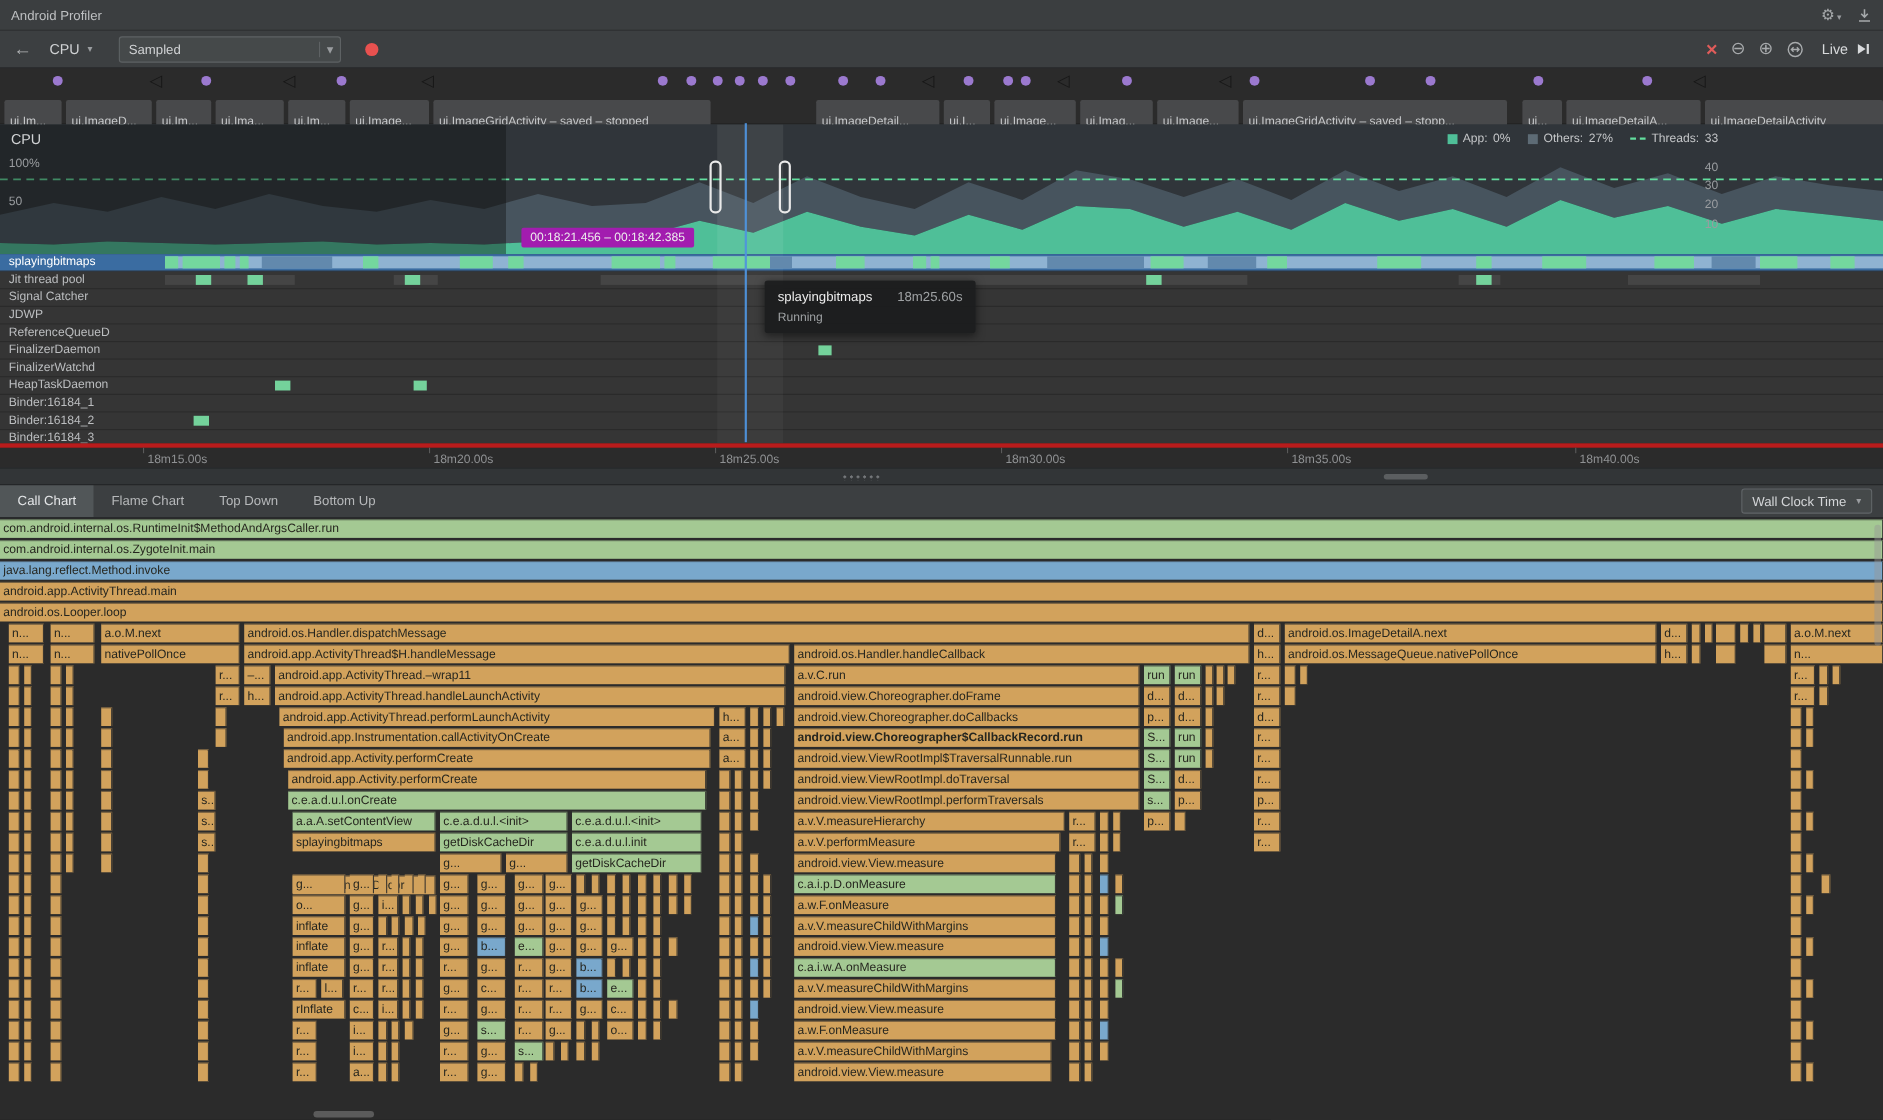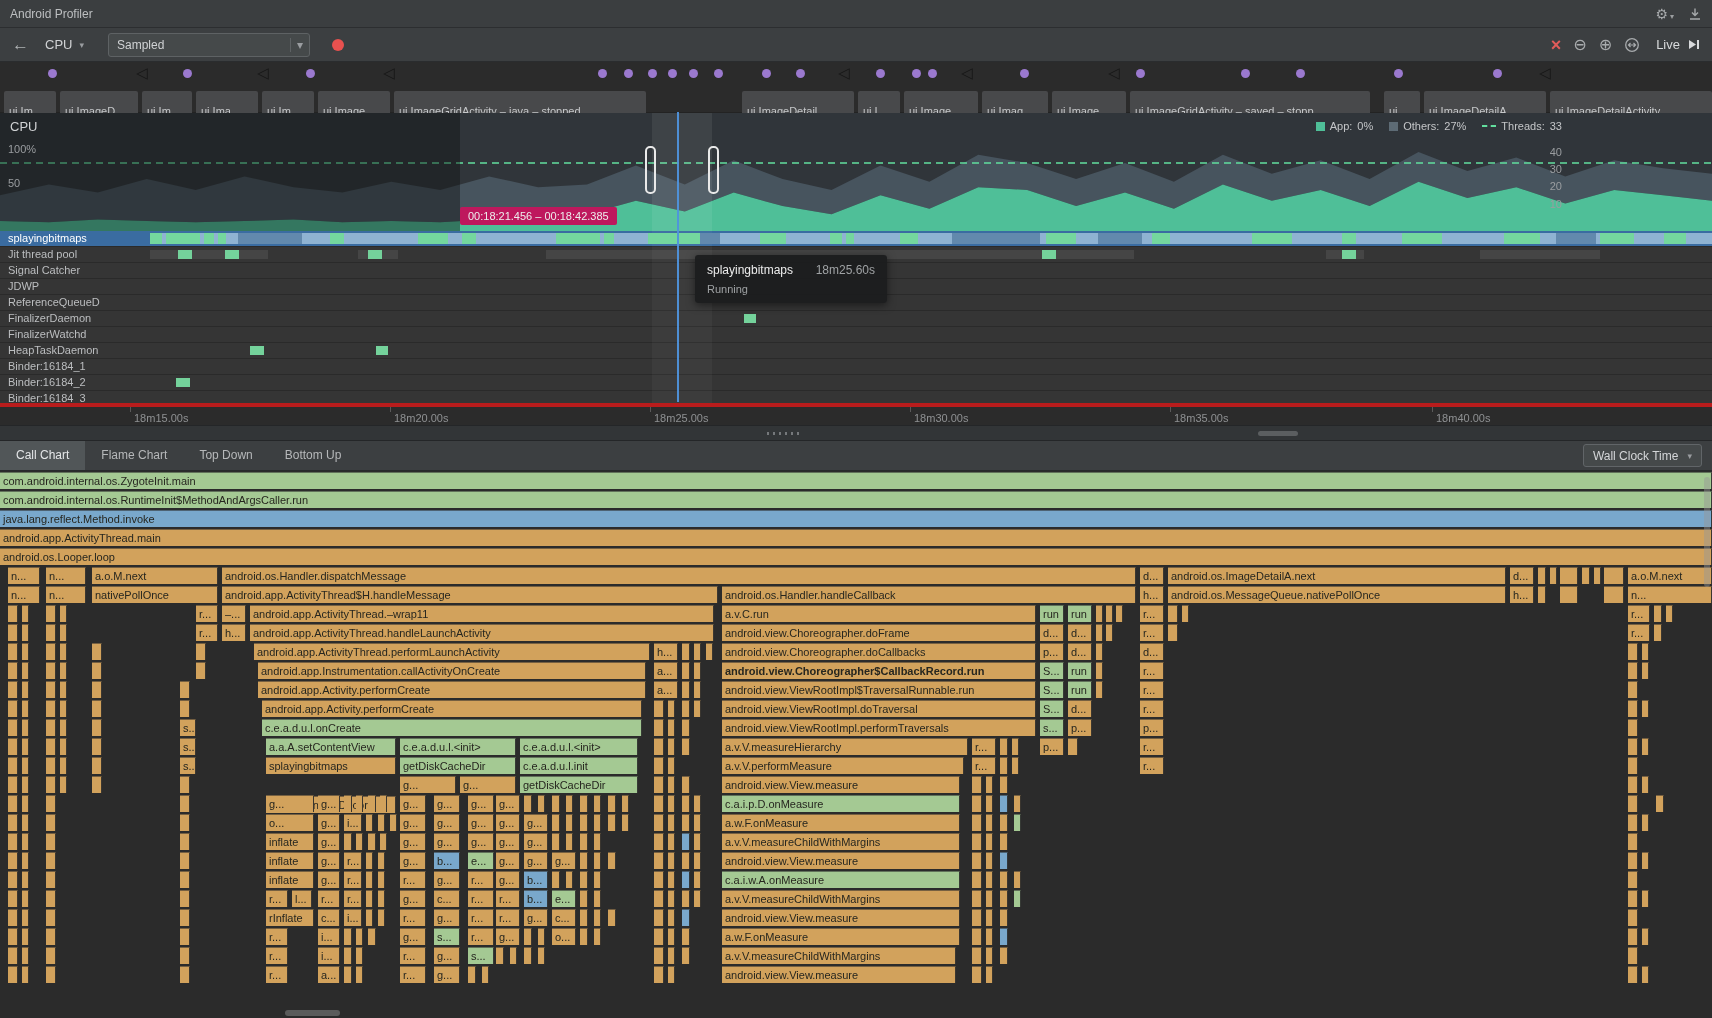--- a/index.html
+++ b/index.html
@@ -40,21 +40,21 @@
   .cpu{height:118px;position:relative;background:#30353a;overflow:hidden;}
   .cpu svg{position:absolute;left:0;top:0;}
   .cpu-title{position:absolute;left:10px;top:6px;color:#d0d2d4;font-size:13px;z-index:3;}
   .axl{position:absolute;left:8px;color:#9a9da0;font-size:11px;z-index:3;}
   .axr{position:absolute;right:150px;color:#9a9da0;font-size:11px;z-index:3;}
   .legend{position:absolute;top:7px;right:150px;display:flex;gap:16px;align-items:center;
           font-size:11px;color:#c4c6c8;z-index:3;}
   .lg-item{display:flex;gap:5px;align-items:center;}
   .sw{width:9px;height:9px;display:inline-block;}
   .sw.dash{width:14px;height:0;border-top:2px dashed #62de9e;}
-  .range-tip{position:absolute;left:460px;top:94px;background:#be185d;color:#ededed;font-size:11px;
+  .range-tip{position:absolute;left:474px;top:94px;background:#a21caf;color:#ededed;font-size:11px;
              padding:3px 8px;border-radius:2px;z-index:4;white-space:nowrap;}
 
   
   .threads{height:172px;position:relative;background:#2f2f2f;overflow:hidden;}
   .trow{position:relative;height:16px;background:#353535;border-bottom:1px solid #2a2a2a;box-sizing:border-box;}
   .trow.sel{background:#3a6ca1;}
   .tlabel{position:absolute;left:8px;top:0;line-height:15px;font-size:11px;color:#bcbec0;z-index:3;white-space:nowrap;}
   .trow.sel .tlabel{color:#ffffff;}
   .tbar{position:absolute;left:150px;right:0;top:2px;height:11px;background:#8fb3d2;}
   .tgsel{position:absolute;top:2px;height:11px;background:#74d79e;z-index:2;}
@@ -177,21 +177,21 @@
         <span class="etri" style="left: 65.1285%;">◁</span>
         <span class="etri" style="left: 90.3037%;">◁</span>
       </div>
     <div>
         <div class="ebar" style="left: 0.2336%; width: 3.0374%;">ui.Im...</div>
         <div class="ebar" style="left: 3.5047%; width: 4.5561%;">ui.ImageD...</div>
         <div class="ebar" style="left: 8.2944%; width: 2.9206%;">ui.Im...</div>
         <div class="ebar" style="left: 11.4486%; width: 3.6215%;">ui.Ima...</div>
         <div class="ebar" style="left: 15.3037%; width: 3.0374%;">ui.Im...</div>
         <div class="ebar" style="left: 18.5748%; width: 4.2056%;">ui.Image...</div>
-        <div class="ebar" style="left: 23.014%; width: 14.7196%;">ui.ImageGridActivity – java – stopped</div>
+        <div class="ebar" style="left: 23.014%; width: 14.7196%;">ui.ImageGridActivity – saved – stopped</div>
         <div class="ebar" style="left: 43.3411%; width: 6.5421%;">ui.ImageDetail...</div>
         <div class="ebar" style="left: 50.1168%; width: 2.4533%;">ui.I...</div>
         <div class="ebar" style="left: 52.8037%; width: 4.3224%;">ui.Image...</div>
         <div class="ebar" style="left: 57.3598%; width: 3.8551%;">ui.Imag...</div>
         <div class="ebar" style="left: 61.4486%; width: 4.3224%;">ui.Image...</div>
         <div class="ebar" style="left: 66.0047%; width: 14.0187%;">ui.ImageGridActivity – saved – stopp...</div>
         <div class="ebar" style="left: 80.8411%; width: 2.1028%;">ui...</div>
         <div class="ebar" style="left: 83.1776%; width: 7.1262%;">ui.ImageDetailA...</div>
         <div class="ebar" style="left: 90.5374%; width: 9.4626%;">ui.ImageDetailActivity</div>
       </div>
@@ -360,24 +360,24 @@
       </span>
     <span class="clock">
       <span>Wall Clock Time</span>
       <span class="caret">▾</span>
     </span>
   </div>
 
   <div class="callchart">
     <div id="call-rows">
         <div class="crow">
+          <div class="seg g" style="left: 0%; width: 100%;">com.android.internal.os.RuntimeInit$MethodAndArgsCaller.run</div>
+        </div>
+        <div class="crow">
           <div class="seg g" style="left: 0%; width: 100%;">com.android.internal.os.ZygoteInit.main</div>
-        </div>
-        <div class="crow">
-          <div class="seg g" style="left: 0%; width: 100%;">com.android.internal.os.RuntimeInit$MethodAndArgsCaller.run</div>
         </div>
         <div class="crow">
           <div class="seg b" style="left: 0%; width: 100%;">java.lang.reflect.Method.invoke</div>
         </div>
         <div class="crow">
           <div class="seg t" style="left: 0%; width: 100%;">android.app.ActivityThread.main</div>
         </div>
         <div class="crow">
           <div class="seg t" style="left: 0%; width: 100%;">android.os.Looper.loop</div>
         </div>

